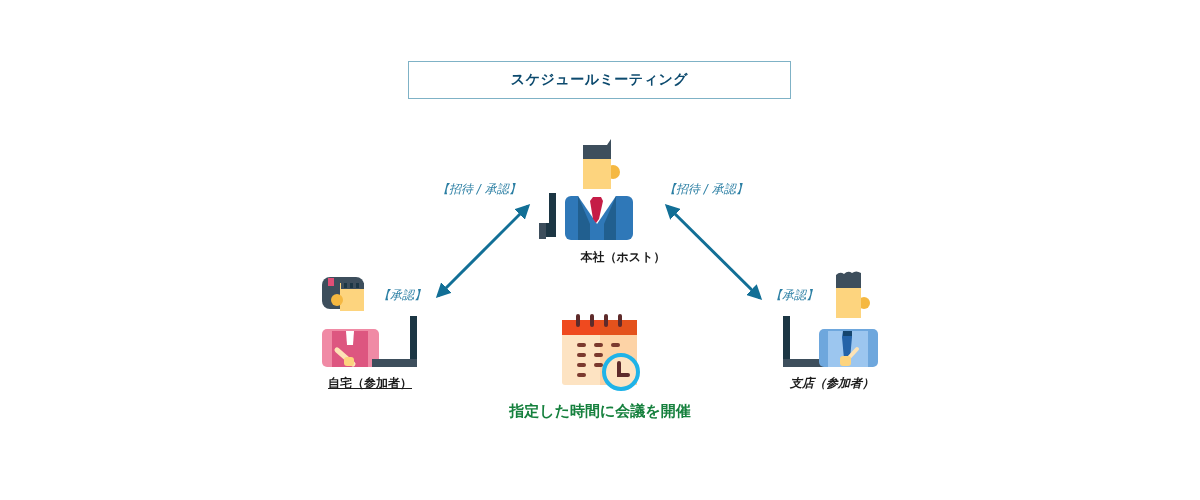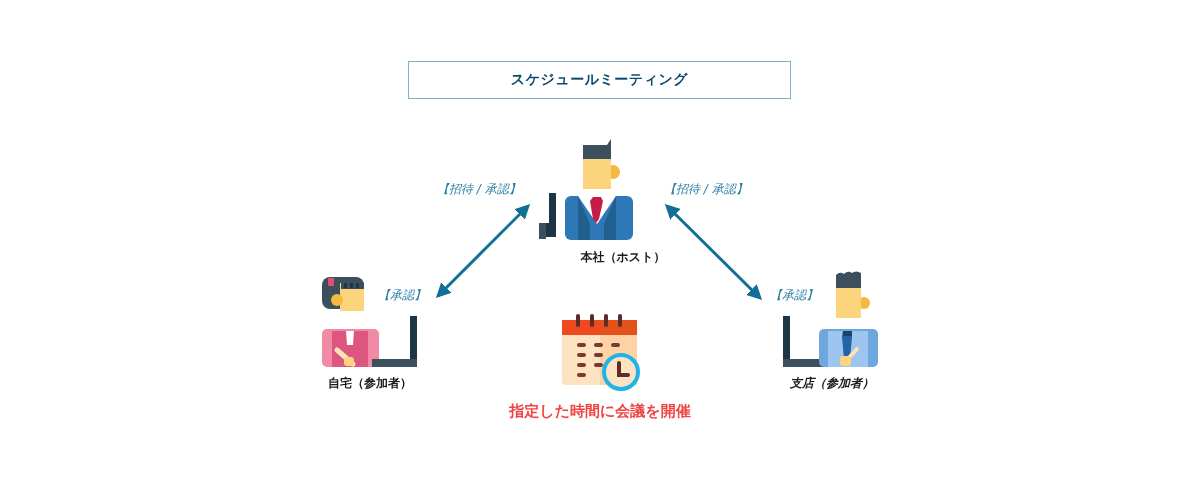--- a/index.html
+++ b/index.html
@@ -15,21 +15,21 @@
   }
   .label {
     position: absolute; font-size: 12px; color: #1b1b1b; font-weight: bold; white-space: nowrap;
     transform: translateX(-50%);
   }
   .tag {
     position: absolute; font-size: 12px; color: #2a7ea3; white-space: nowrap; font-style: italic;
   }
   .caption {
     position: absolute; left: 600px; top: 402px; transform: translateX(-50%);
-    font-size: 15px; font-weight: bold; color: #ef4444; white-space: nowrap;
+    font-size: 15px; font-weight: bold; color: #15803d; white-space: nowrap;
   }
   svg.layer { position: absolute; left: 0; top: 0; }
 </style>
 </head>
 <body>
 
 <div class="title-box">スケジュールミーティング</div>
 
 <svg class="layer" width="1200" height="500">
   <defs>
@@ -116,21 +116,21 @@
       <rect x="577" y="363" width="9" height="4" rx="2"></rect>
       <rect x="594" y="363" width="9" height="4" rx="2"></rect>
       <rect x="577" y="373" width="9" height="4" rx="2"></rect>
     </g>
     <circle cx="621" cy="372" r="17" fill="#fde3c2" stroke="#1fb3e8" stroke-width="4"></circle>
     <path d="M619 363 v12 h9" stroke="#5e2b2b" stroke-width="4" fill="none" stroke-linecap="round"></path>
   </g>
 </svg>
 
 <div class="label" style="left:599px; top:249px;margin-left:24px;">本社（ホスト）</div>
-<div class="label" style="left:370px; top:375px;">自宅（参加者）</div>
+<div class="label" style="left:370px; top:375px;text-decoration:underline;">自宅（参加者）</div>
 <div class="label" style="left:832px; top:375px;font-style:italic;">支店（参加者）</div>
 
 <div class="tag" style="left:437px; top:181px;">【招待 / 承認】</div>
 <div class="tag" style="left:664px; top:181px;">【招待 / 承認】</div>
 <div class="tag" style="left:378px; top:287px;">【承認】</div>
 <div class="tag" style="left:770px; top:287px;">【承認】</div>
 
 <div class="caption">指定した時間に会議を開催</div>
 
 </body></html>

